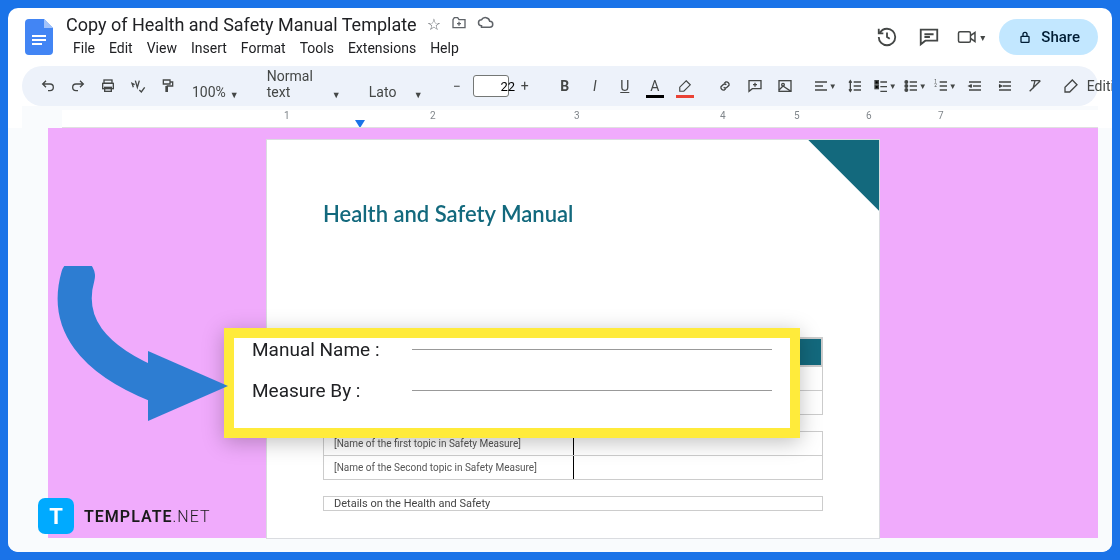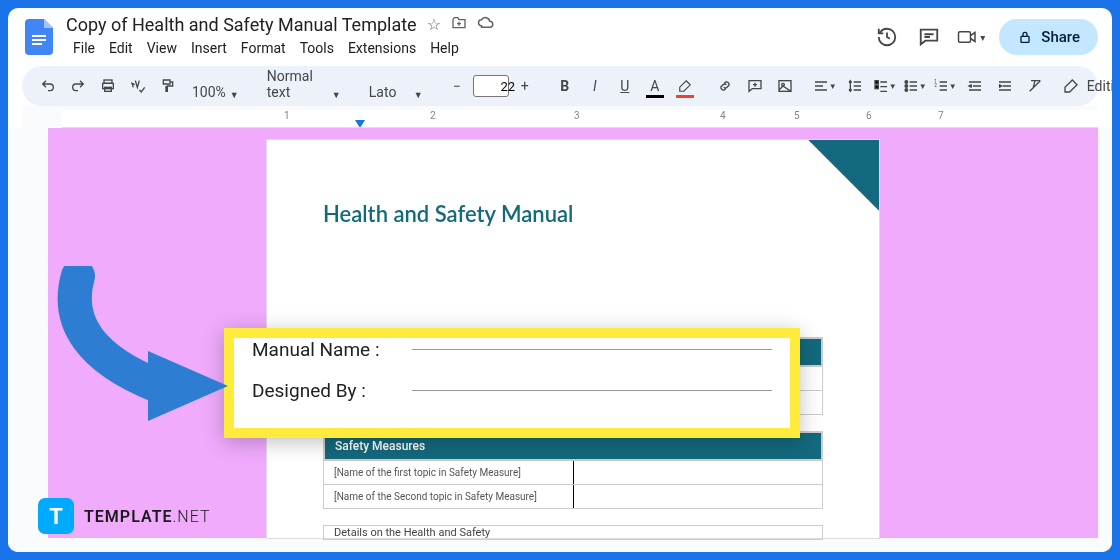--- a/index.html
+++ b/index.html
@@ -320,21 +320,20 @@
                 <div class="tbl-cell half">[Name of the first topic in Health Measure]</div>
                 <div class="tbl-cell"></div>
               </div>
             <div class="tbl-row">
                 <div class="tbl-cell half">[Name of the Second topic in Health Measure]</div>
                 <div class="tbl-cell"></div>
               </div>
           </div>
 
           <div class="tbl">
-            <div class="section-hdr">Safety Measures</div>
             <div class="tbl-row">
                 <div class="tbl-cell half">[Name of the first topic in Safety Measure]</div>
                 <div class="tbl-cell"></div>
               </div>
             <div class="tbl-row">
                 <div class="tbl-cell half">[Name of the Second topic in Safety Measure]</div>
                 <div class="tbl-cell"></div>
               </div>
           </div>
 
@@ -342,21 +341,21 @@
         </div>
       </div>
     </div>
 
     <div class="highlight-box">
       <div class="hl-row">
         <span class="hl-label">Manual Name :</span>
         <span class="hl-line"></span>
       </div>
       <div class="hl-row">
-        <span class="hl-label">Designed By :</span>
+        <span class="hl-label">Measure By :</span>
         <span class="hl-line"></span>
       </div>
     </div>
 
     <svg class="arrow" viewBox="0 0 200 160">
       <path d="M 40 10 Q 20 80 120 120" stroke="#2d7dd2" stroke-width="34" fill="none" stroke-linecap="round"></path>
       <path d="M 110 85 L 190 120 L 110 155 Z" fill="#2d7dd2"></path>
     </svg>
 
     <div class="watermark">

